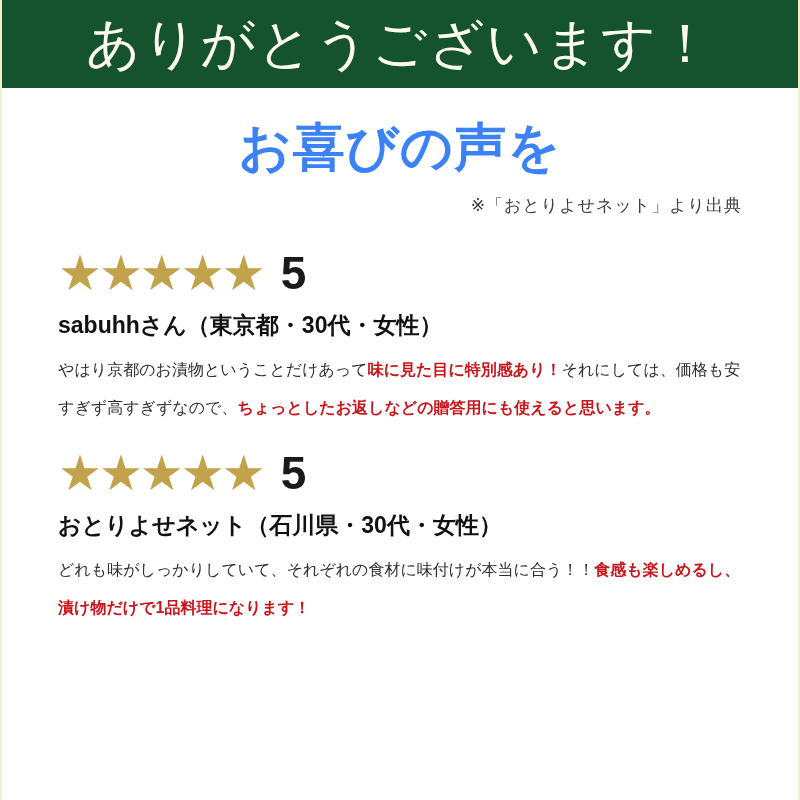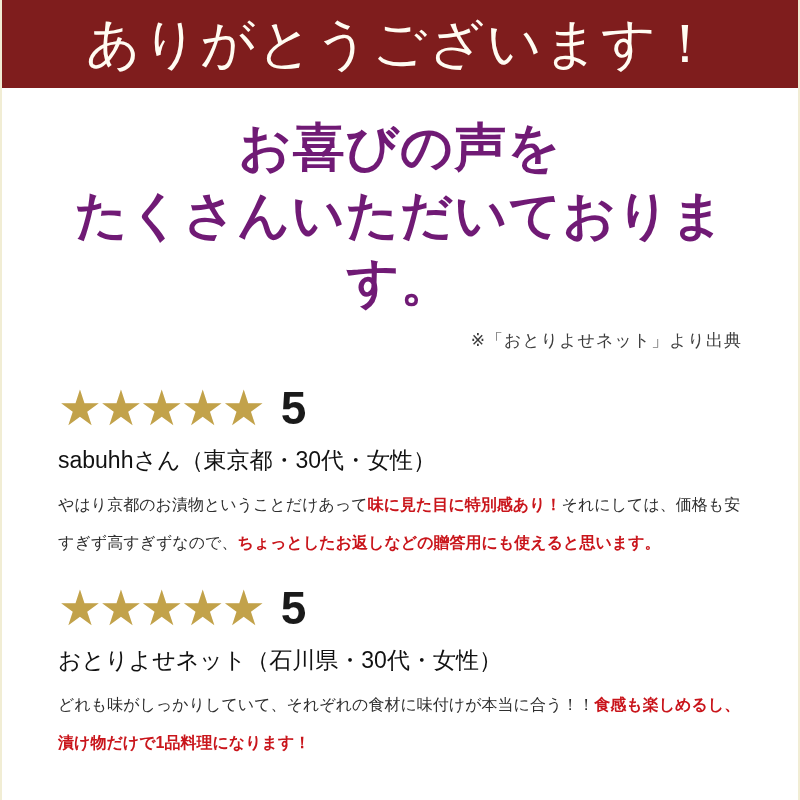--- a/index.html
+++ b/index.html
@@ -13,21 +13,21 @@
     box-sizing: border-box;
     display: flex;
     flex-direction: column;
     background: #ffffff;
     border-left: 2px solid #f1edd4;
     border-right: 2px solid #f1edd4;
     overflow: hidden;
   }
   .banner {
     height: 88px;
-    background: #7f1d1d;
+    background: #14532d;
     display: flex;
     align-items: center;
     justify-content: center;
     flex: 0 0 auto;
   }
   .banner h1 {
     margin: 0;
     font-family: "Liberation Serif", "DejaVu Serif", serif;
     font-weight: 500;
     font-size: 54px;
@@ -39,21 +39,21 @@
     padding: 0 56px;
   }
   .heading {
     margin: 26px 0 0 0;
     text-align: center;
     font-family: "Liberation Serif", "DejaVu Serif", serif;
     font-weight: 700;
     font-size: 52px;
     line-height: 1.3;
     letter-spacing: 1px;
-    color: #701a75;
+    color: #3b82f6;
   }
   .heading .hline { display: block; }
   .source {
     margin: 12px 0 0 0;
     text-align: right;
     font-size: 17px;
     letter-spacing: 1px;
     color: #3c3c3c;
   }
   .review { margin-top: 32px; }
@@ -70,21 +70,21 @@
   }
   .score {
     margin-left: 18px;
     font-size: 46px;
     font-weight: 700;
     color: #1a1a1a;
   }
   .reviewer {
     margin: 12px 0 0 0;
     font-size: 23px;
-    font-weight: 400;
+    font-weight: 700;
     color: #111111;
   }
   .review-body {
     margin: 10px 0 0 0;
     font-size: 16px;
     line-height: 38px;
     color: #2e2e2e;
   }
   .seg.red {
     color: #c9151b;
@@ -97,21 +97,20 @@
 <div class="page">
 
   <header class="banner">
     <h1>ありがとうございます！</h1>
   </header>
 
   <main class="content">
 
     <h2 class="heading">
       <span class="hline">お喜びの声を</span>
-      <span class="hline">たくさんいただいております。</span>
     </h2>
 
     <p class="source">※「おとりよせネット」より出典</p>
 
     <section class="review">
       <div class="stars-row">
         <span class="stars">★★★★★</span>
         <span class="score">5</span>
       </div>
       <p class="reviewer">sabuhhさん（東京都・30代・女性）</p>

